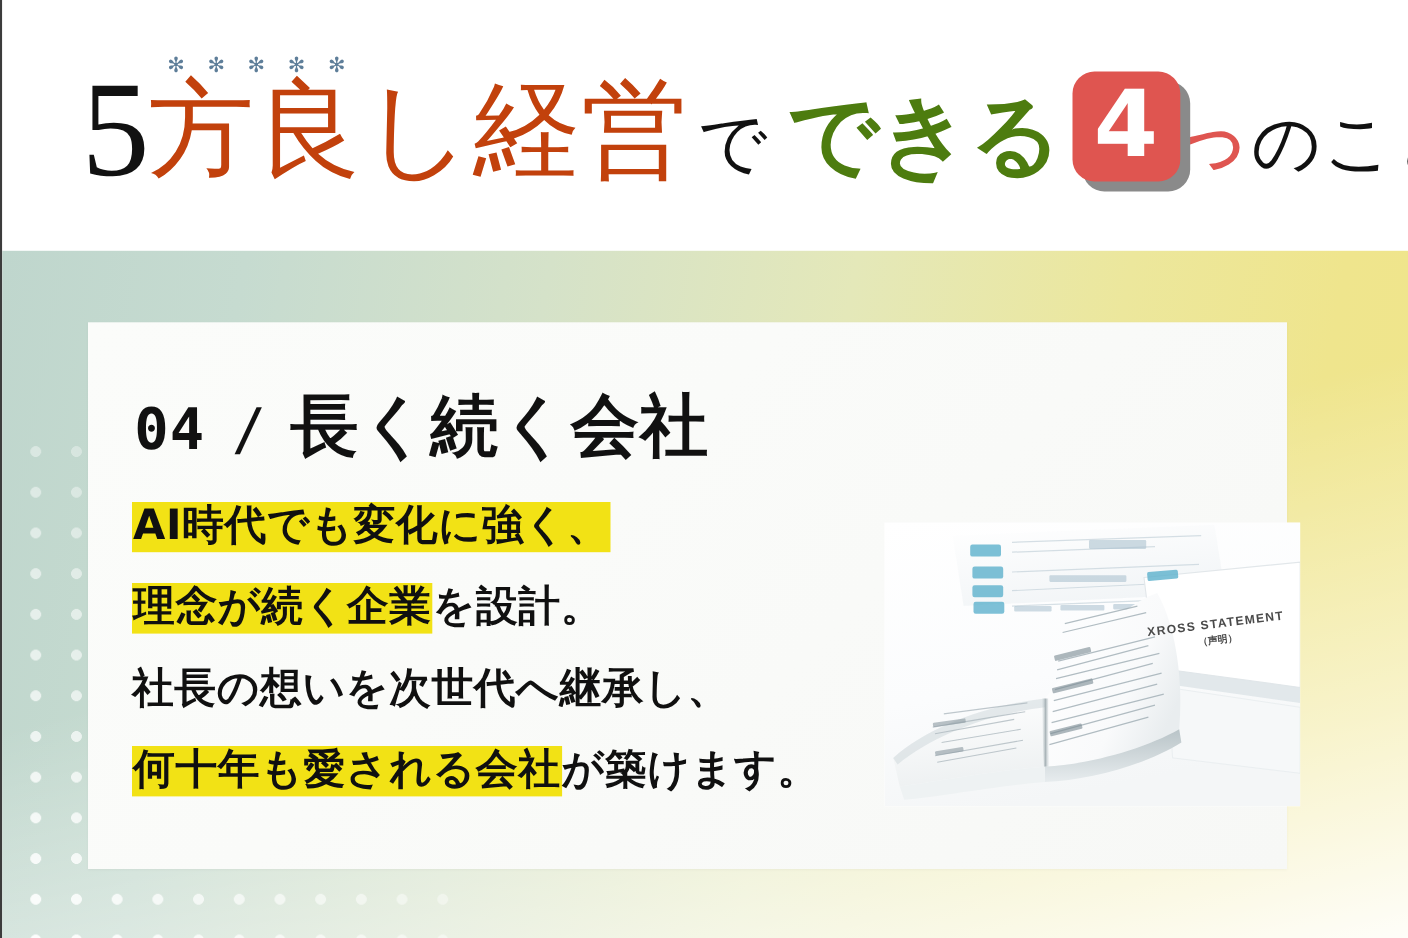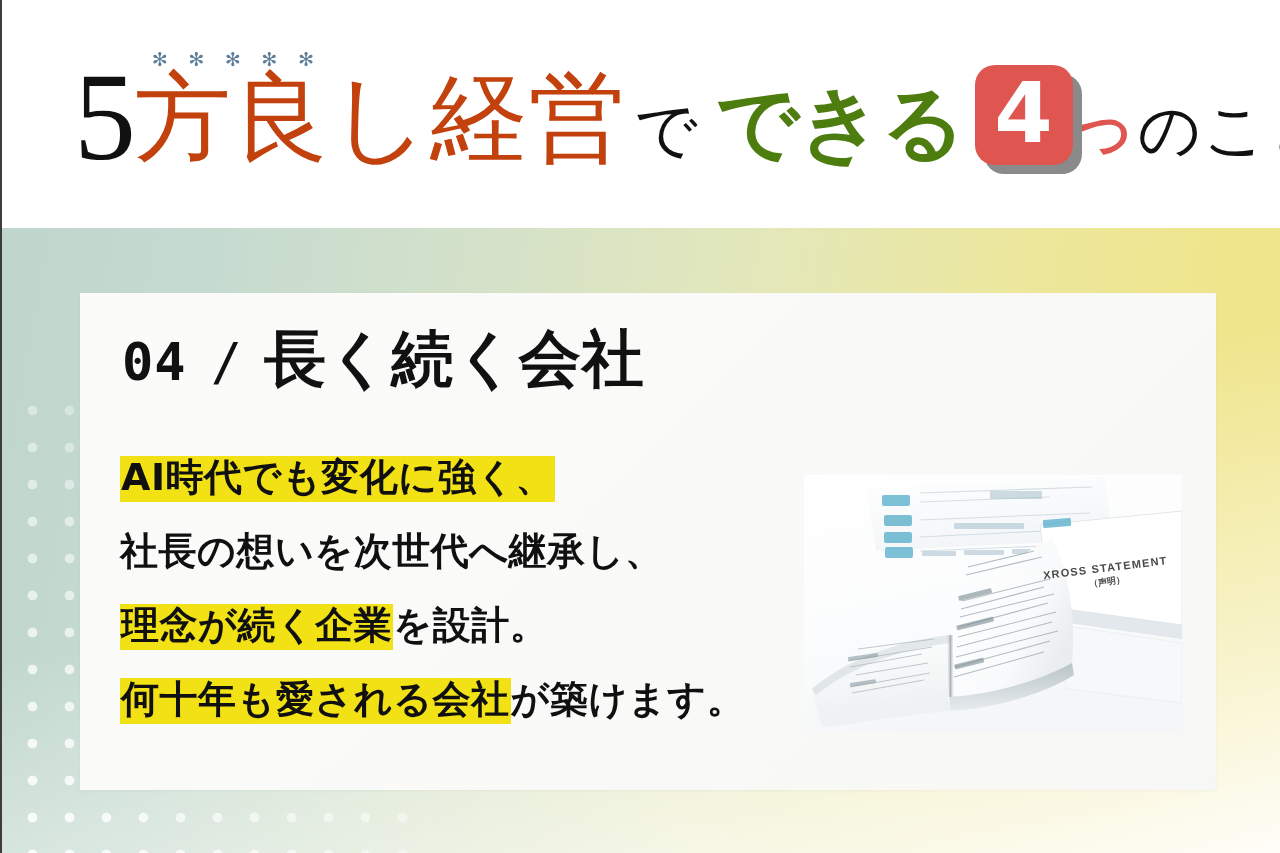--- a/index.html
+++ b/index.html
@@ -193,21 +193,20 @@
 
   
   .card {
     position: absolute;
     left: 78px;
     top: 65px;
     width: 1090px;
     height: 497px;
     background: linear-gradient(135deg, #fbfcfa 0%, #fafbf9 40%, #f7f8f6 100%);
     box-shadow: 0 1px 3px rgba(0,0,0,0.04);
-    padding-left: 46px;
   }
 
   .card-heading {
     position: absolute;
     left: 42px;
     top: 35px;
     white-space: nowrap;
     display: flex;
     align-items: baseline;
   }
@@ -227,20 +226,21 @@
     line-height: 1;
     padding: 0 22px 0 24px;
   }
   .h-main {
     font-family: "DejaVu Sans", "Liberation Sans", sans-serif;
     font-size: 62px;
     font-weight: 700;
     color: #111111;
     line-height: 1;
     letter-spacing: 1px;
+    margin-top: 28px;
   }
   .h-sub {
     font-family: "DejaVu Sans", "Liberation Sans", sans-serif;
     font-size: 48px;
     font-weight: 700;
     color: #111111;
     line-height: 1;
     padding-left: 12px;
     letter-spacing: 1px;
   }
@@ -339,22 +339,22 @@
     <div class="card">
 
       <div class="card-heading">
         <span class="h-num">04</span>
         <span class="h-slash">/</span>
         <span class="h-main">長く続く会社</span>
       </div>
 
       <div class="body-text">
           <div class="bt-line"><span class="hl">AI時代でも変化に強く、</span></div>
+          <div class="bt-line"><span class="hl">理念が続く企業</span><span>を設計。</span></div>
           <div class="bt-line"><span>社長の想いを次世代へ継承し、</span></div>
-          <div class="bt-line"><span class="hl">理念が続く企業</span><span>を設計。</span></div>
           <div class="bt-line"><span class="hl">何十年も愛される会社</span><span>が築けます。</span></div>
         </div>
 
       <div class="photo">
         <svg width="378" height="258" viewBox="0 0 378 258">
           <defs>
             <linearGradient id="pgBg" x1="0" y1="0" x2="0.3" y2="1">
               <stop offset="0%" stop-color="#ffffff"></stop>
               <stop offset="60%" stop-color="#fbfcfd"></stop>
               <stop offset="100%" stop-color="#f4f6f7"></stop>

